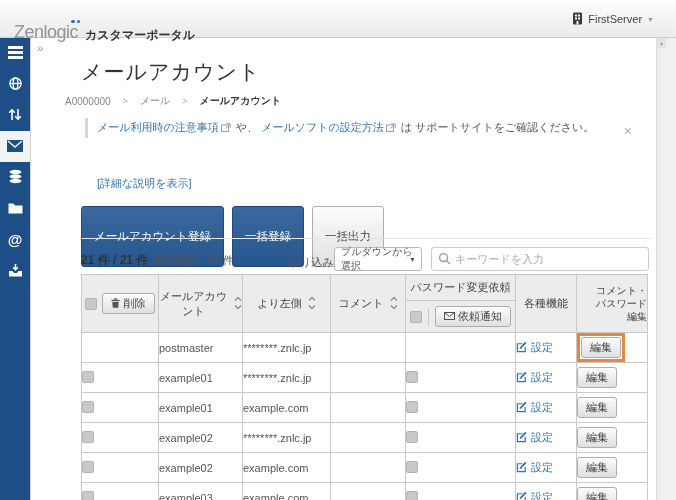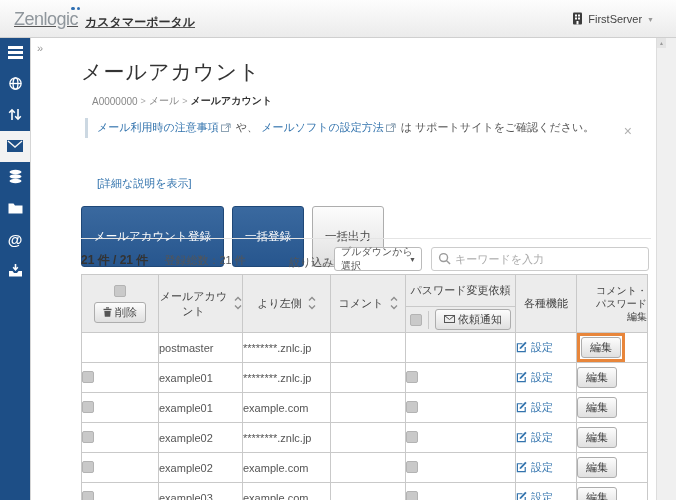--- a/index.html
+++ b/index.html
@@ -7,21 +7,21 @@
   body {
     font-family:"Liberation Sans","DejaVu Sans",sans-serif;
     background:#f0f0f0; color:#555; position:relative; font-size:11px;
   }
   
   .top-header {
     position:absolute; left:0; top:0; width:676px; height:38px;
     background:linear-gradient(#fdfdfd,#ebebeb);
     border-bottom:1px solid #cfcfcf; z-index:5;
   }
-  .logo-wrap { position:absolute; left:14px; top:0; height:38px; display:flex; align-items:center;text-decoration:underline; }
+  .logo-wrap { position:absolute; left:14px; top:13px; height:38px; display:flex; align-items:center; }
   .logo-text { font-size:18px; color:#8f969c; letter-spacing:-0.5px; position:relative; }
   .logo-dots { position:absolute; top:-2px; left:57px; display:flex; gap:2px; }
   .logo-dots i { width:3.5px; height:3.5px; border-radius:50%; background:#2f6fb2; display:block; }
   .logo-suffix { font-size:12px; font-weight:bold; color:#333; margin-left:7px; margin-top:6px; }
   .tabs { position:absolute; left:170px; top:0; height:38px; display:flex; }
   .tab {
     height:38px; display:flex; flex-direction:column; justify-content:center; align-items:center;
     border-left:1px solid #dcdcdc; padding:0 14px; cursor:pointer;
   }
   .tab:last-child { border-right:1px solid #dcdcdc; }
@@ -39,42 +39,42 @@
   .content {
     position:absolute; left:30px; top:38px; width:636px; height:462px;
     background:#fff; border-left:1px solid #d5d5d5;
   }
   .scroll-track {
     position:absolute; right:0; top:0; width:10px; height:462px;
     background:#f0f0f0; border-left:1px solid #ddd;
   }
   .scroll-up { width:9px; height:10px; background:#e4e4e4; color:#999; font-size:5px; text-align:center; line-height:10px; cursor:pointer; }
   .page-title { position:absolute; left:50px; top:20px; font-size:21px; color:#333; letter-spacing:1px; }
-  .breadcrumb { position:absolute; left:61px; top:56px; font-size:10px; color:#888; display:flex; gap:3px; align-items:center; }
+  .breadcrumb { position:absolute; left:34px; top:56px; font-size:10px; color:#888; display:flex; gap:12px; align-items:center; }
   .breadcrumb .sep { color:#aaa; font-size:9px; }
   .breadcrumb .current { color:#333; font-weight:bold; }
   
   .notice {
     position:absolute; left:54px; top:80px; width:572px;
     border-left:3px solid #ccd8e2; padding-left:9px; line-height:1.7; color:#555;
   }
   .notice a { color:#3273ad; text-decoration:none; cursor:pointer; }
   .ext-ico { display:inline-block; vertical-align:-1px; margin:0 2px; }
   .notice-close { position:absolute; right:34px; top:86px; color:#b0b0b0; font-size:14px; cursor:pointer; line-height:1; }
   .detail-link { position:absolute; left:66px; top:138px; color:#3273ad; cursor:pointer; }
   
   .actions { position:absolute; left:50px; top:168px; display:flex; gap:8px; }
   .btn { border-radius:3px; font-size:11.5px; cursor:pointer; font-family:inherit; }
   .btn-blue { background:linear-gradient(#3a699f,#27568e); border:1px solid #1f4878; color:#fff; padding:5px 12px; }
   .btn-gray { background:linear-gradient(#fcfcfc,#e0e0e0); border:1px solid #adadad; color:#444; padding:22px 12px; }
   .hr-light { position:absolute; left:50px; top:200px; width:570px; border-top:1px solid #e4e4e4; }
   
   .count-row { position:absolute; left:50px; top:214px; display:flex; align-items:center; }
   .count-bold { font-size:12px; font-weight:bold; color:#333; }
-  .count-total { font-size:11px; color:#555; margin-left:16px; }
+  .count-total { font-size:11px; color:#555; margin-left:4px; }
   .filter-label { position:absolute; left:258px; top:217px; font-size:11px; color:#555; }
   .filter-select {
     position:absolute; left:303px; top:209px; width:88px; height:24px;
     background:#fff; border:1px solid #bbb; border-radius:3px; cursor:pointer;
     display:flex; align-items:center; padding:0 6px; color:#555; font-size:10px;
   }
   .filter-select .sel-caret { position:absolute; right:5px; font-size:7px; color:#555; }
   .search-box {
     position:absolute; left:400px; top:209px; width:218px; height:24px;
     background:#fff; border:1px solid #ccc; border-radius:3px;
@@ -82,24 +82,24 @@
   }
   .search-box input {
     border:none; outline:none; flex:1; font-size:11px; color:#555; font-family:inherit; background:transparent;
   }
   .search-box input::placeholder { color:#aaa; }
   
   .mail-table { position:absolute; left:50px; top:236px; border-collapse:collapse; table-layout:fixed; width:566px; background:#fff; }
   .mail-table th, .mail-table td { border:1px solid #c9c9c9; font-weight:normal; }
   .mail-table th { background:#ececec; height:58px; font-size:11px; color:#444; vertical-align:middle; text-align:center; padding:0; }
   .mail-table td { height:30px; font-size:11px; color:#555; padding:0 0 0 0; text-align:left; }
-  .th-stack { display:flex; flex-direction:column; align-items:center; justify-content:center; gap:5px; height:100%; }
+  .th-stack { display:flex; flex-direction:row; align-items:center; justify-content:center; gap:5px; height:100%; }
   .th-sort { display:flex; align-items:center; justify-content:center; gap:6px; }
   .pw-head { display:flex; flex-direction:column; height:100%; }
-  .pw-top { height:32px; display:flex; align-items:center; justify-content:center; border-bottom:1px solid #c9c9c9; }
+  .pw-top { height:26px; display:flex; align-items:center; justify-content:center; border-bottom:1px solid #c9c9c9; }
   .pw-bottom { flex:1; display:flex; align-items:center; justify-content:center; gap:6px; }
   .pw-sep { width:1px; height:18px; background:#c9c9c9; }
   .edit-head { font-size:10px; line-height:1.3;text-align:right; }
   .cb { width:12px; height:12px; background:#c9c9c9; border:1px solid #b3b3b3; border-radius:2px; display:inline-block; cursor:pointer; }
   .cell-cb { text-align:center; }
   .cell-acc { padding-left:14px; }
   .cell-dom { padding-left:10px; }
   .cell-center { text-align:center; }
   .btn-small { background:linear-gradient(#fcfcfc,#e0e0e0); border:1px solid #adadad; color:#444; font-size:11px; padding:2px 8px; border-radius:3px; cursor:pointer; font-family:inherit; }
   .settings-link { color:#3273ad; cursor:pointer; display:inline-flex; align-items:center; gap:3px; text-decoration:none; }

